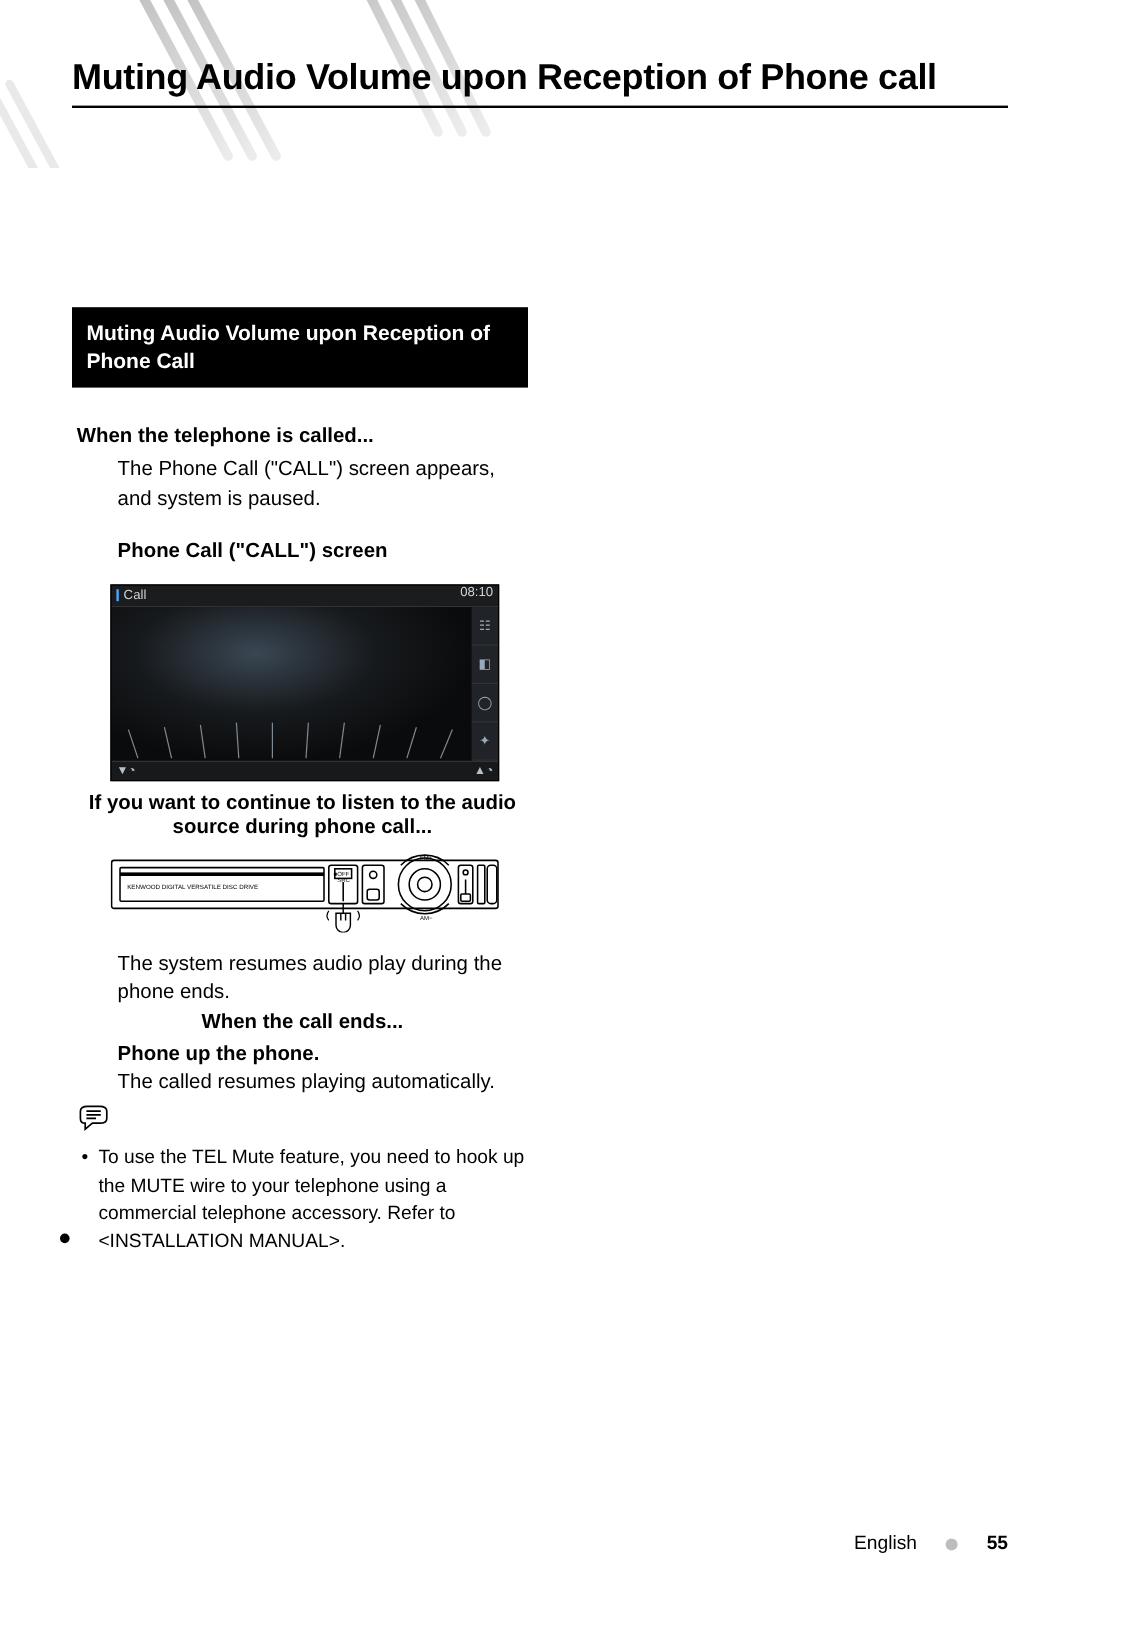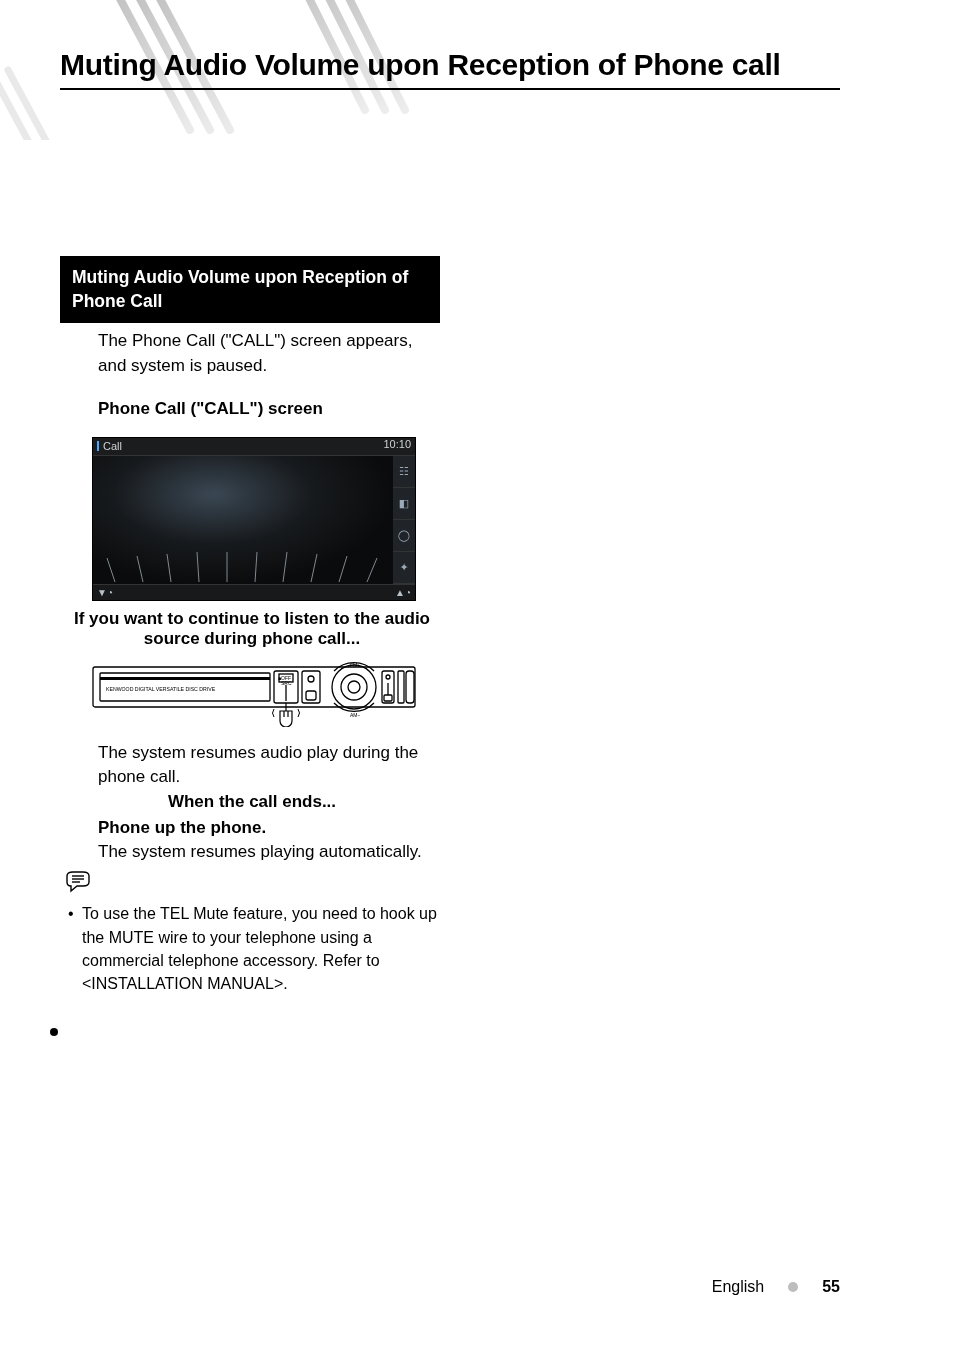--- a/index.html
+++ b/index.html
@@ -197,30 +197,31 @@
   </g>
 </svg>
 
 <h1 class="page-title">Muting Audio Volume upon Reception of Phone call</h1>
 
 <div class="content">
 
   <div class="black-box">Muting Audio Volume upon Reception of Phone Call</div>
 
 
+  <p class="step-head">When the telephone is called...</p>
   <p class="step-body">The Phone Call ("CALL") screen appears, and system is paused.</p>
   <p class="sub-head">Phone Call ("CALL") screen</p>
 
   <div class="screenshot">
     <div class="topbar">
       <span class="left">
           <span class="bar"></span>
           <span>Call</span>
         </span>
-      <span>10:10</span>
+      <span>08:10</span>
     </div>
     <div class="main"></div>
     <svg class="ticks" viewBox="0 0 280 30" preserveAspectRatio="none">
       <g stroke="#7f8a93" stroke-width="1">
         <line x1="10" y1="30" x2="2" y2="6"></line>
         <line x1="38" y1="30" x2="32" y2="4"></line>
         <line x1="66" y1="30" x2="62" y2="2"></line>
         <line x1="94" y1="30" x2="92" y2="0"></line>
         <line x1="122" y1="30" x2="122" y2="0"></line>
         <line x1="150" y1="30" x2="152" y2="0"></line>
@@ -281,25 +282,25 @@
         <line x1="192" y1="50" x2="192" y2="56"></line>
         <line x1="196" y1="50" x2="196" y2="56"></line>
       </g>
       <g stroke="#000" stroke-width="1" fill="none">
         <path d="M182 48 q-3 4 0 8"></path>
         <path d="M206 48 q3 4 0 8"></path>
       </g>
     </svg>
   </div>
 
-  <p class="resume-text">The system resumes audio play during the phone call.</p>
+  <p class="resume-text">The system resumes audio play during the phone ends.</p>
 
   <p class="step-head" style="margin-top:2px;text-align:center;">When the call ends...</p>
   <p class="sub-head" style="padding-top:6px;">Phone up the phone.</p>
-  <p class="step-body" style="padding-top:2px;">The system resumes playing automatically.</p>
+  <p class="step-body" style="padding-top:2px;">The called resumes playing automatically.</p>
 
   <div class="note-icon">
     <svg width="30" height="24" viewBox="0 0 30 24">
       <g fill="none" stroke="#000" stroke-width="1.4">
         <path d="M3 6 q0 -4 6 -4 h10 q6 0 6 4 v6 q0 4 -6 4 h-6 l-6 5 v-5 q-4 0 -4 -4 z"></path>
         <line x1="8" y1="6" x2="20" y2="6"></line>
         <line x1="8" y1="9" x2="20" y2="9"></line>
         <line x1="8" y1="12" x2="16" y2="12"></line>
       </g>
     </svg>

